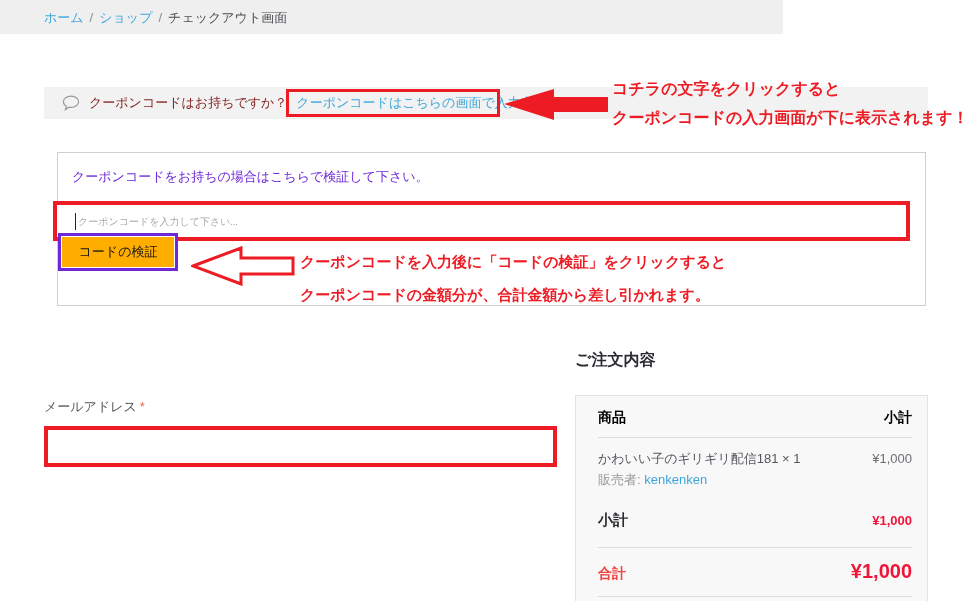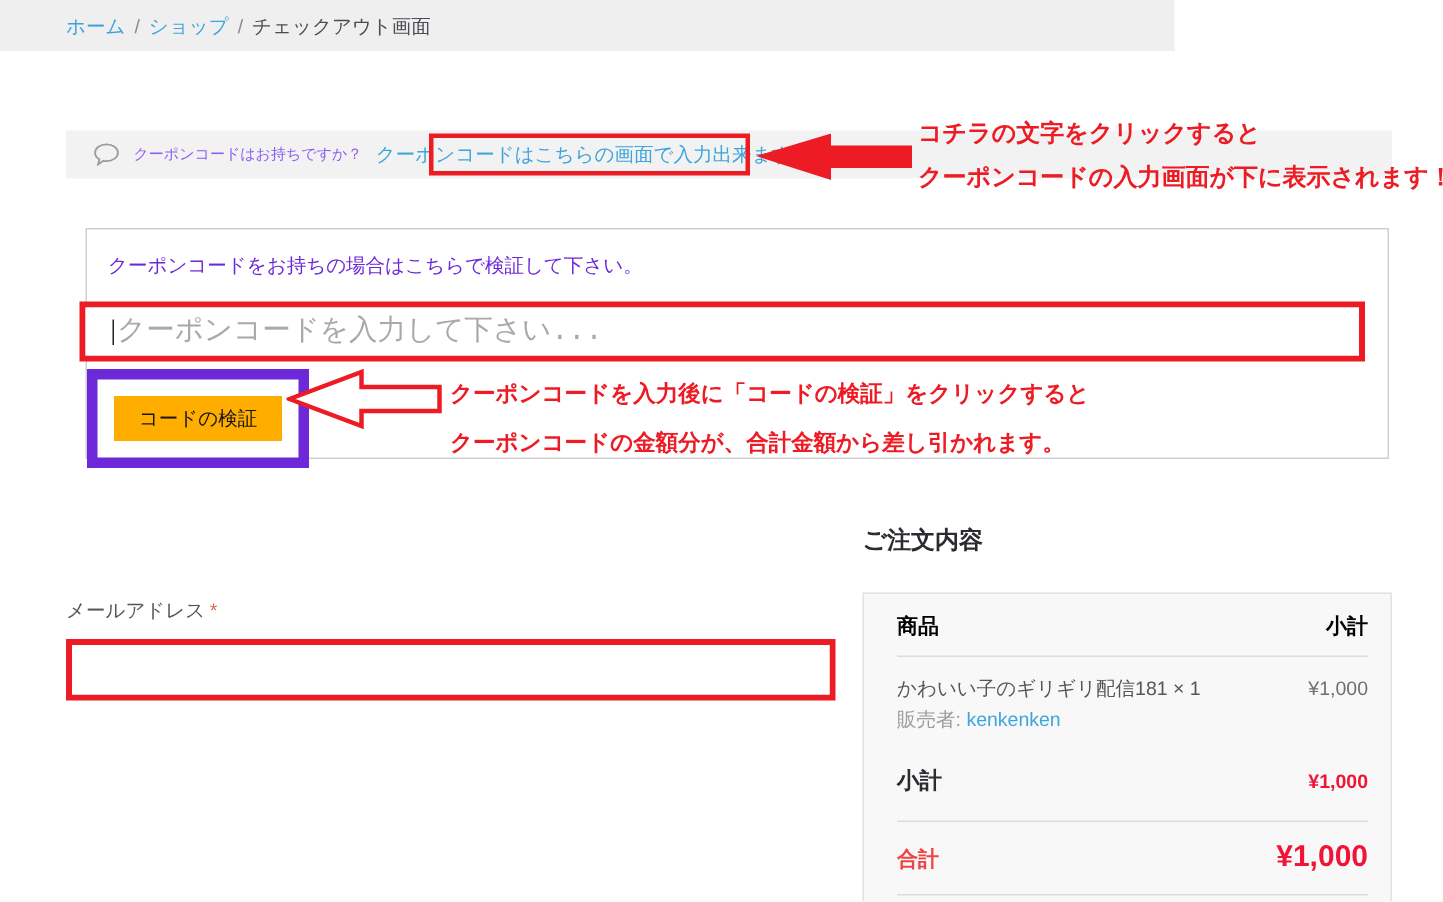--- a/index.html
+++ b/index.html
@@ -9,31 +9,31 @@
 
   
   .topbar { position:absolute; left:0; top:0; width:783px; height:34px; background:#efefef; }
   .crumbs { position:absolute; left:44px; top:9px; font-size:13px; color:#4a4c52; }
   .crumbs a { color:#3da5db; text-decoration:none; cursor:pointer; }
   .crumb-sep { color:#8a8c92; margin:0 6px; }
 
   
   .notice-bar { position:absolute; left:44px; top:87px; width:884px; height:32px; background:#f2f2f2; }
   .notice-inner { position:absolute; left:18px; top:0; height:32px; display:flex; align-items:center; gap:9px; }
-  .notice-q { font-size:10px; color:#8b5cf6;font-family:Liberation Serif, serif; }
+  .notice-q { font-size:13px; color:#7f1d1d;font-family:Liberation Serif, serif; }
   .notice-link { font-size:13px; color:#3da5db; text-decoration:none; cursor:pointer; }
 
   
   .coupon-box { position:absolute; left:57px; top:152px; width:869px; height:154px; background:#fff; border:1px solid #cfcfcf; }
   .coupon-instr { position:absolute; left:72px; top:168px; font-size:13px; color:#6d28d9; }
   .coupon-input-wrap { position:absolute; left:53px; top:201px; width:857px; height:40px; border:4px solid #ed1c24; background:#fff; }
-  .coupon-input { width:100%; height:100%; border:none; outline:none; padding:0 10px 0 21px; font-size:19px; color:#15803d; font-family:Liberation Mono, monospace; background:#fff; }
+  .coupon-input { width:100%; height:100%; border:none; outline:none; padding:0 10px 0 21px; font-size:10px; color:#15803d; font-family:Liberation Serif, serif; background:#fff; }
   .coupon-input::placeholder { color:#a9a9ad; opacity:1; }
   .caret { position:absolute; left:18px; top:8px; width:1px; height:17px; background:#222; }
-  .verify-anno { position:absolute; left:58px; top:246px; border:7px solid #6d28d9; padding:11px; background:#fff; }
+  .verify-anno { position:absolute; left:58px; top:233px; border:3px solid #6d28d9; padding:1px; background:#fff; }
   .verify-btn { display:block; width:112px; height:30px; background:#ffae00; border:none; font-size:13px; color:#141414; cursor:pointer; font-family:"Liberation Sans","DejaVu Sans",sans-serif; }
 
   
   .link-anno { position:absolute; left:286px; top:89px; width:214px; height:28px; border:3px solid #ed1c24; }
   .arrow-svg { position:absolute; }
   .anno-text { position:absolute; font-size:16px; font-weight:bold; color:#ed1c24; white-space:nowrap; }
   .anno-text.small { font-size:15px; }
 
   
   .reg-note { position:absolute; left:44px; top:344px; width:517px; font-size:13px; line-height:17px; color:#e0694c; }

